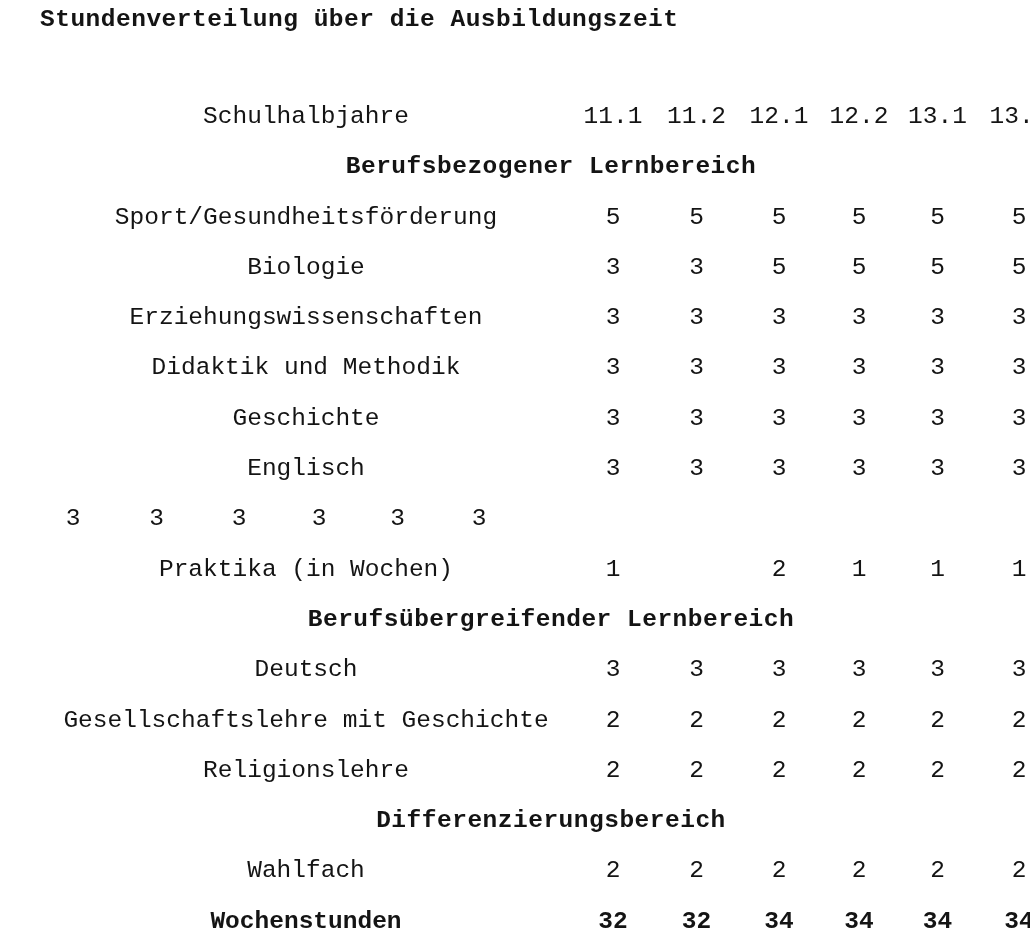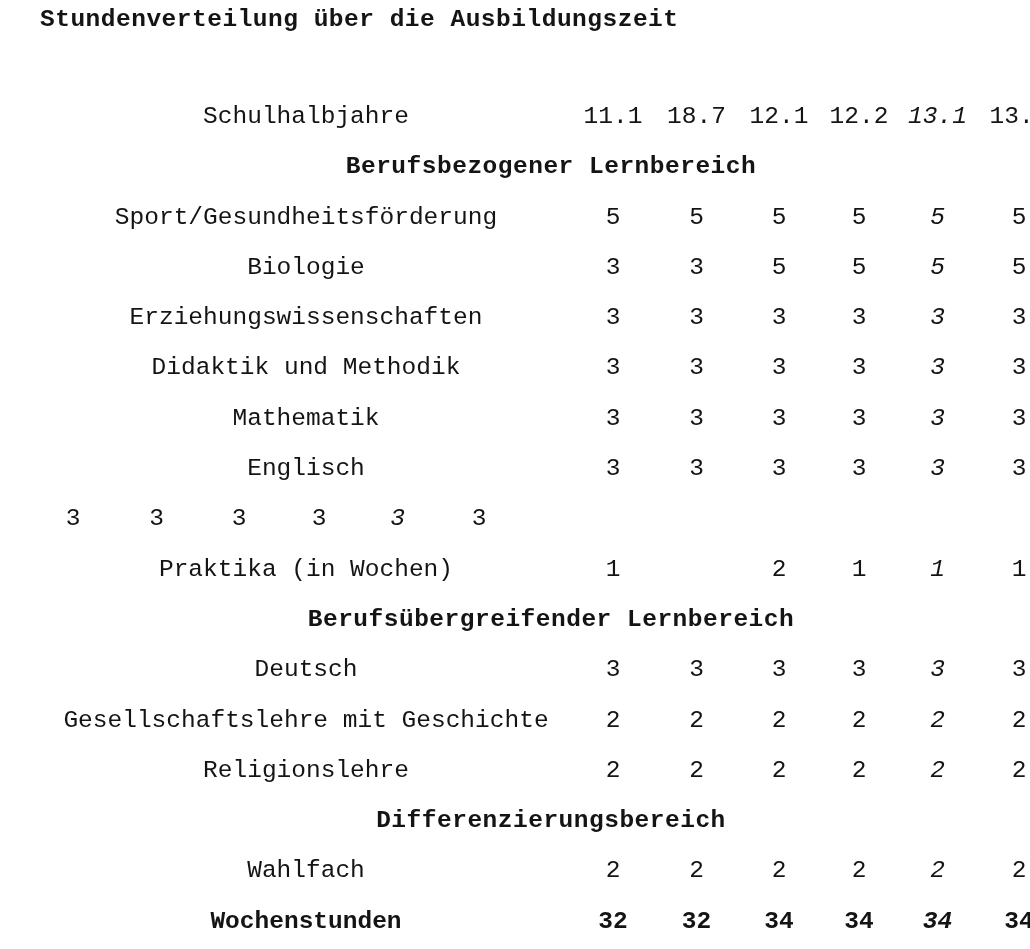--- a/index.html
+++ b/index.html
@@ -46,21 +46,21 @@
     text-align: center;
   }
   .cell {
     text-align: center;
     white-space: pre;
   }
   .c0 { width: 82px; }
   .c1 { width: 85px; }
   .c2 { width: 80px; }
   .c3 { width: 80px; }
-  .c4 { width: 77px; font-style: italic; }
+  .c4 { width: 77px; }
   .c5 { width: 86px; }
   .section-row .label {
     width: 1022px;
     font-weight: bold;
     letter-spacing: 0.5px;
   }
   .total-row .label,
   .total-row .cell {
     font-weight: bold;
   }
@@ -68,21 +68,21 @@
 </head>
 <body>
 
 <div class="page">
   <div class="doc-title">Stundenverteilung über die Ausbildungszeit</div>
   <div class="title-spacer"></div>
 
   <div class="row header-row">
     <div class="label">Schulhalbjahre</div>
     <div class="cell c0">11.1</div>
-    <div class="cell c1">18.7</div>
+    <div class="cell c1">11.2</div>
     <div class="cell c2">12.1</div>
     <div class="cell c3">12.2</div>
     <div class="cell c4">13.1</div>
     <div class="cell c5">13.2</div>
   </div>
 
   <div id="table-body">
       <div class="row section-row">
         <div class="label">Berufsbezogener Lernbereich</div>
       </div>
@@ -116,21 +116,21 @@
       <div class="row subject-row">
         <div class="label">Didaktik und Methodik</div>
         <div class="cell c0">3</div>
         <div class="cell c1">3</div>
         <div class="cell c2">3</div>
         <div class="cell c3">3</div>
         <div class="cell c4">3</div>
         <div class="cell c5">3</div>
       </div>
       <div class="row subject-row">
-        <div class="label">Mathematik</div>
+        <div class="label">Geschichte</div>
         <div class="cell c0">3</div>
         <div class="cell c1">3</div>
         <div class="cell c2">3</div>
         <div class="cell c3">3</div>
         <div class="cell c4">3</div>
         <div class="cell c5">3</div>
       </div>
       <div class="row subject-row">
         <div class="label">Englisch</div>
         <div class="cell c0">3</div>

